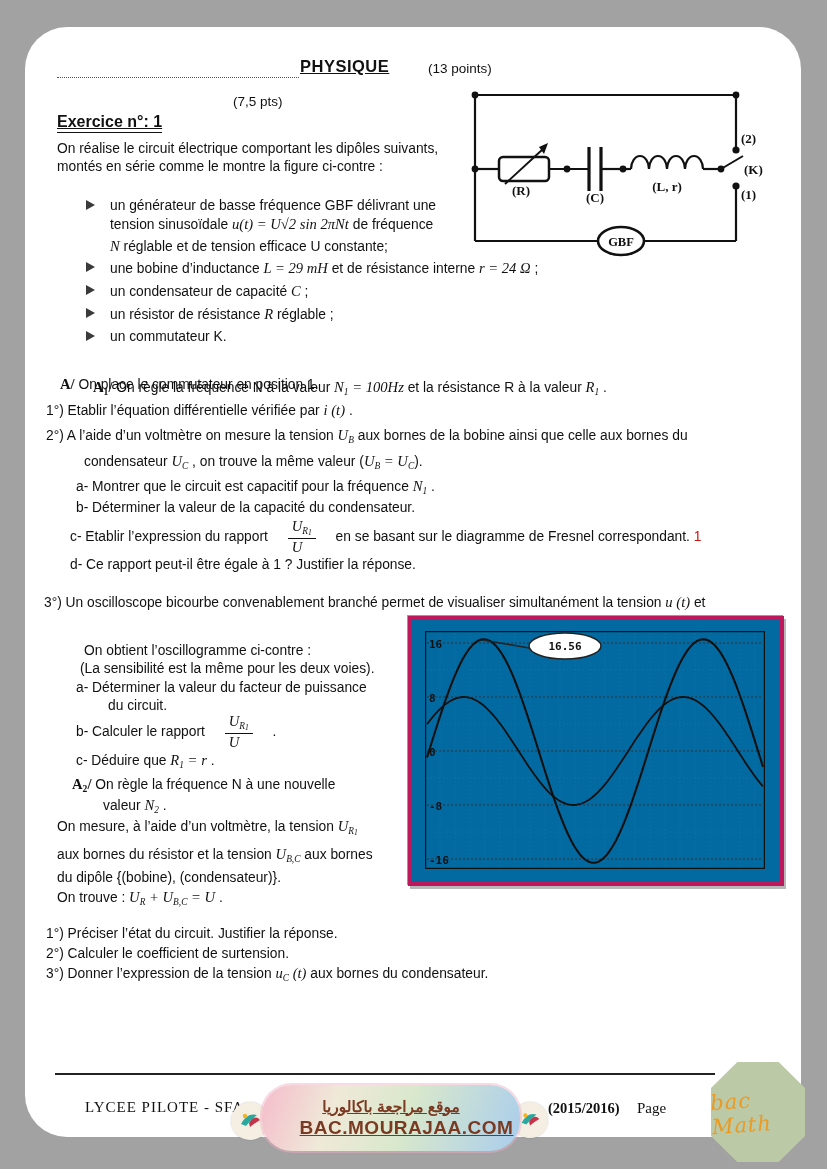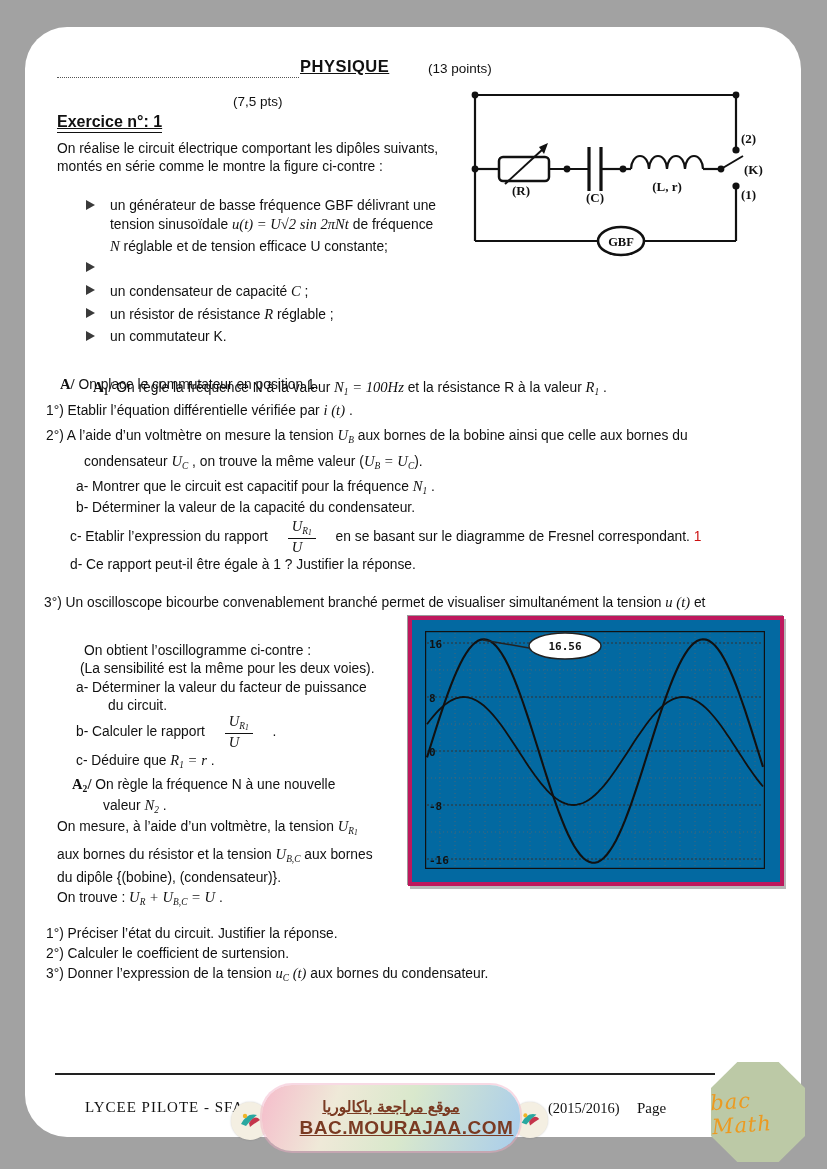--- a/index.html
+++ b/index.html
@@ -23,21 +23,21 @@
   .hrule{position:absolute;border-bottom:1.6px dotted #555;}
   .title{position:absolute;font-weight:bold;font-size:16.5px;text-decoration:underline;letter-spacing:0.5px;}
   .pts{position:absolute;font-size:13.5px;}
   .extitle{position:absolute;font-weight:bold;font-size:16px;text-decoration:underline;
            border-bottom:1px solid #111;padding-bottom:1px;margin-top:24px;}
   .scopebox{position:absolute;left:408px;top:616px;width:368px;height:262px;background:#0369a1;
             border:4px solid #be185d;box-shadow:2px 3px 0 rgba(0,0,0,.28),-1px -1px 0 #9a9a9a;}
   .footrule{position:absolute;left:55px;top:1073px;width:660px;border-top:2px solid #222;}
   .school{position:absolute;left:85px;top:1099px;font-family:"Liberation Serif",serif;
           font-size:15px;letter-spacing:1px;color:#111;}
-  .yeartxt{position:absolute;left:548px;top:1100px;font-family:"Liberation Serif",serif;font-size:14.5px;}
+  .yeartxt{position:absolute;left:548px;top:1100px;font-family:"Liberation Serif",serif;font-size:14.5px;font-weight:bold;}
   .pagetxt{position:absolute;left:637px;top:1100px;font-family:"Liberation Serif",serif;font-size:15px;}
   .badge{position:absolute;left:262px;top:1085px;width:258px;height:66px;border-radius:30px;
          background:linear-gradient(110deg,#f5bccb 0%,#efe9d8 28%,#d9e8cc 55%,#a9cdec 100%);
          box-shadow:0 0 0 2px rgba(240,170,195,.45);
          display:flex;flex-direction:column;align-items:center;justify-content:center;gap:1px;}
   .badge .ar{font-size:15.5px;font-weight:bold;color:#7a3a22;text-decoration:underline;direction:rtl;}
   .badge .url{font-size:19px;font-weight:bold;color:#7a3a22;text-decoration:underline;letter-spacing:0.5px;margin-left:31px;}
   .minilogo{position:absolute;width:38px;height:38px;border-radius:50%;background:#f4efe2;
             box-shadow:0 0 2px rgba(0,0,0,.2);}
   .minilogo svg{position:absolute;left:6px;top:6px;}
@@ -104,20 +104,21 @@
       <text x="286" y="114">(1)</text>
       <text x="166" y="161" text-anchor="middle" font-size="12.5">GBF</text>
     </g>
   </svg>
 
   <span class="tri" style="left:86px;top:200px"></span>
   <div class="ln" style="left:110px;top:197px"><span class="t">un générateur de basse fréquence GBF délivrant une</span></div>
   <div class="ln" style="left:110px;top:215px"><span class="t">tension sinusoïdale  </span><span class="m">u(t) = U√2 sin 2πNt</span><span class="t">  de fréquence</span></div>
   <div class="ln" style="left:110px;top:237px"><span class="m">N</span><span class="t"> réglable et de tension efficace U constante;</span></div>
   <span class="tri" style="left:86px;top:262px"></span>
+  <div class="ln" style="left:110px;top:259px"><span class="t">une bobine d’inductance  </span><span class="m">L = 29 mH</span><span class="t">  et de résistance interne  </span><span class="m">r = 24 Ω</span><span class="t"> ;</span></div>
   <span class="tri" style="left:86px;top:285px"></span>
   <div class="ln" style="left:110px;top:282px"><span class="t">un condensateur de capacité  </span><span class="m">C</span><span class="t"> ;</span></div>
   <span class="tri" style="left:86px;top:308px"></span>
   <div class="ln" style="left:110px;top:305px"><span class="t">un résistor de résistance  </span><span class="m">R</span><span class="t"> réglable ;</span></div>
   <span class="tri" style="left:86px;top:331px"></span>
   <div class="ln" style="left:110px;top:328px"><span class="t">un commutateur K.</span></div>
 
   <div class="ln" style="left:60px;top:375px"><span class="sb">A/</span><span class="t">  On place le commutateur  en position 1.</span></div>
   <div class="ln" style="left:93px;top:378px"><span class="sb">A</span><span class="sbs">1</span><span class="sb">/</span><span class="t">  On règle la fréquence N  à la valeur </span><span class="m">N</span><span class="sub">1</span><span class="m"> = 100Hz</span><span class="t">  et la résistance R à la valeur </span><span class="m">R</span><span class="sub">1</span><span class="t"> .</span></div>
   <div class="ln" style="left:46px;top:401px"><span class="t">1°)  Etablir l’équation différentielle vérifiée par </span><span class="m">i (t)</span><span class="t"> .</span></div>

